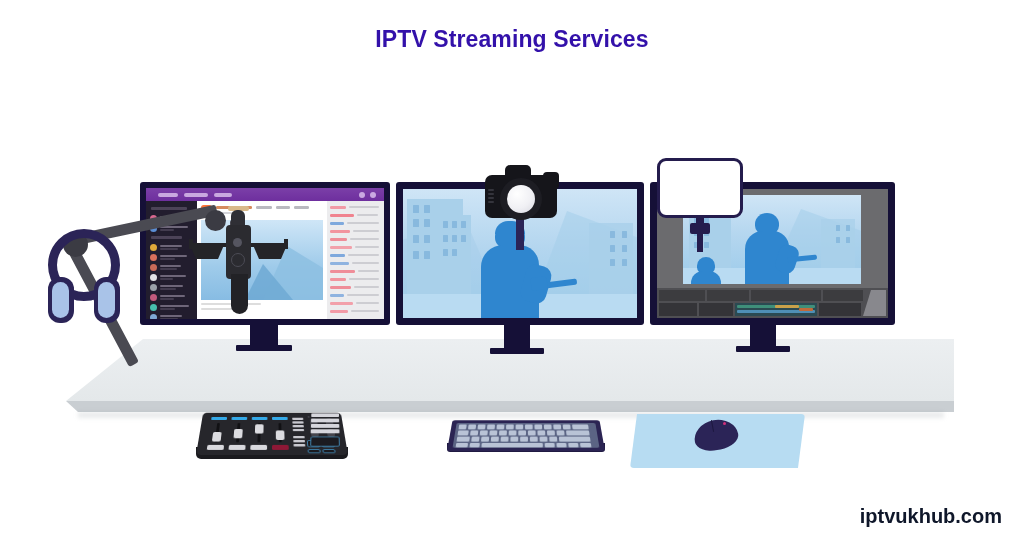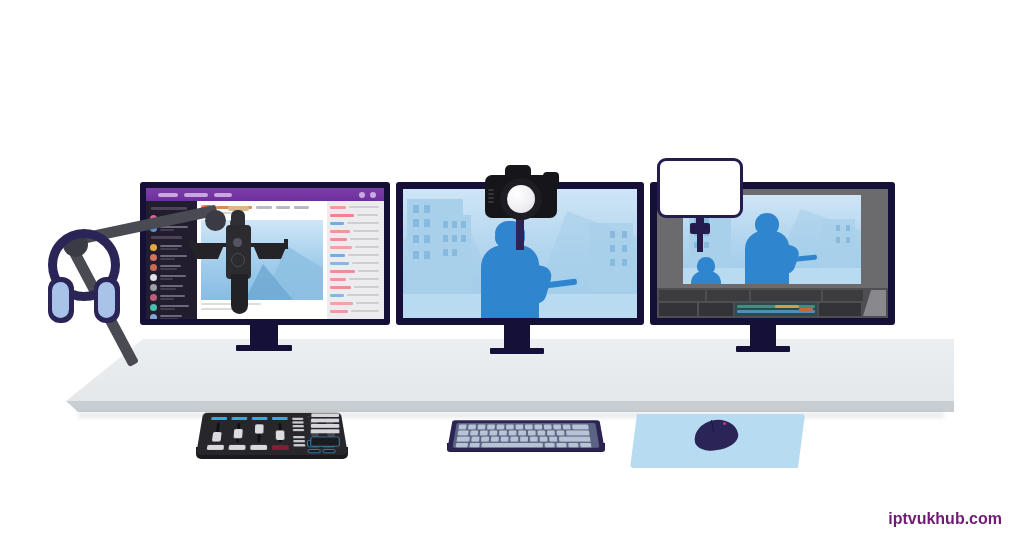--- a/index.html
+++ b/index.html
@@ -18,22 +18,22 @@
     position:absolute;left:0;top:26px;width:1024px;
     text-align:center;
     font-size:23px;font-weight:bold;
     letter-spacing:.1px;
     color:#3311aa;
     font-family:"Liberation Sans", sans-serif;
   }
   
   .watermark{
     position:absolute;right:22px;bottom:8px;
-    font-size:16px;font-weight:bold;
-    color:#701a75;
+    font-size:20px;font-weight:bold;
+    color:#0f172a;
     font-family:"Liberation Sans", sans-serif;
   }
 
   
   .illus{position:absolute;left:0;top:62px;width:1024px;height:420px;}
   .desk-top-2{
     position:absolute;left:66px;top:277px;width:888px;height:62px;
     background:linear-gradient(180deg,#eceff1 0%, #e4e8ea 100%);
     clip-path:polygon(77px 0, 888px 0, 888px 62px, 0 62px);
   }
@@ -175,20 +175,21 @@
     background:#2b2457;border-radius:50% 50% 46% 46%/60% 60% 40% 40%;
     transform:rotate(-11deg);}
   .mouse-split{position:absolute;left:712px;top:358px;width:1.4px;height:12px;background:#1d1840;transform:rotate(-11deg);}
   .mouse-dot{position:absolute;left:723px;top:360px;width:3px;height:3px;border-radius:50%;background:#d0307a;}
 </style>
 </head>
 <body>
 
 <div id="stage">
 
+  <div class="page-title">IPTV Streaming Services</div>
 
   <div class="illus">
 
     <div class="desk-top-2"></div>
     <div class="desk-edge"></div>
     <div class="desk-shadow"></div>
 
     <div class="mon-neck" style="left:250px;top:263px;width:28px;height:22px;"></div>
     <div class="mon-base" style="left:236px;top:283px;width:56px;height:6px;"></div>
 

